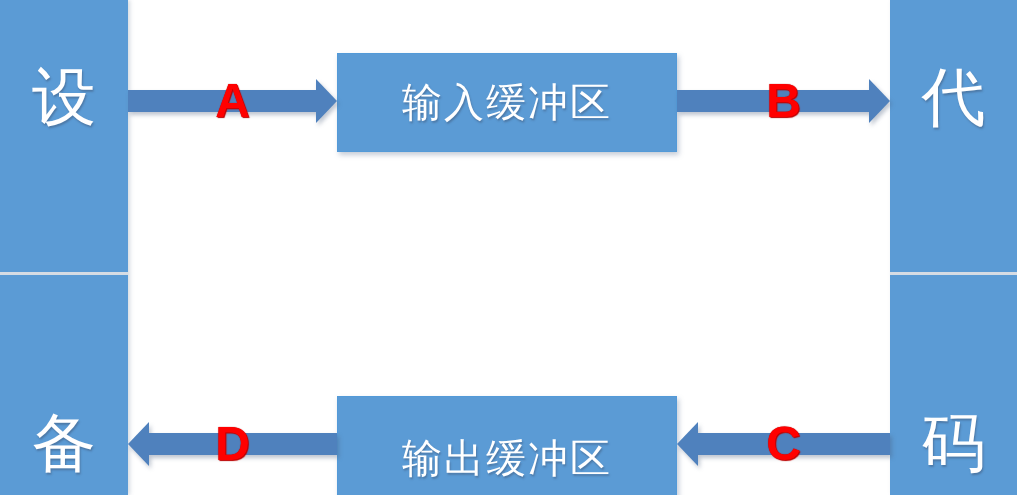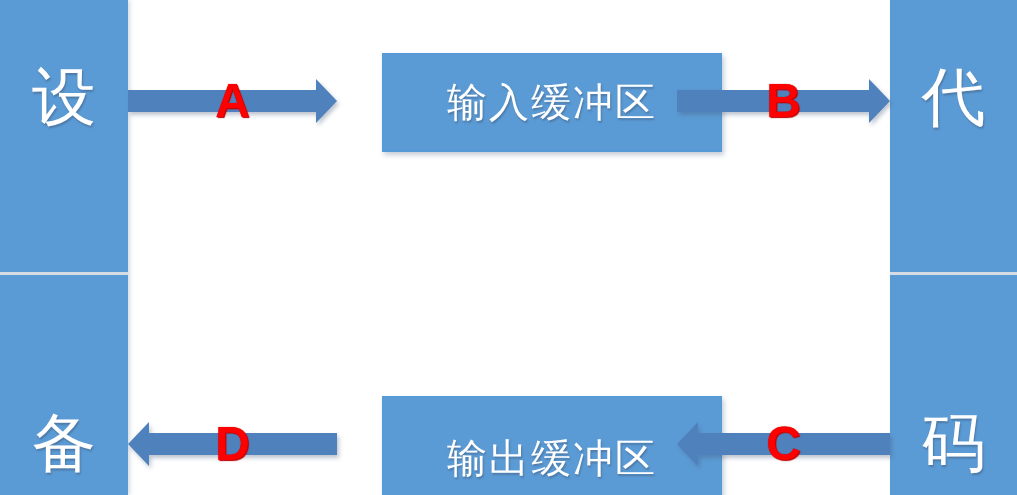--- a/index.html
+++ b/index.html
@@ -59,21 +59,20 @@
     border: 1px solid #539ad8;
     box-sizing: border-box;
     box-shadow: 2px 3px 5px rgba(90,110,140,0.35);
     display: flex;
     align-items: center;
     justify-content: center;
     color: #ffffff;
     font-size: 40px;
     letter-spacing: 2px;
     text-shadow: 1px 2px 2px rgba(60,80,110,0.45);
-    margin-left: 45px;
   }
   .buffer-box.input  { top: 53px;  height: 99px; }
   .buffer-box.output { top: 396px; height: 124px; }
 
   
   .arrow {
     position: absolute;
     height: 44px;
     filter: drop-shadow(2px 3px 2px rgba(70,90,120,0.35));
   }

